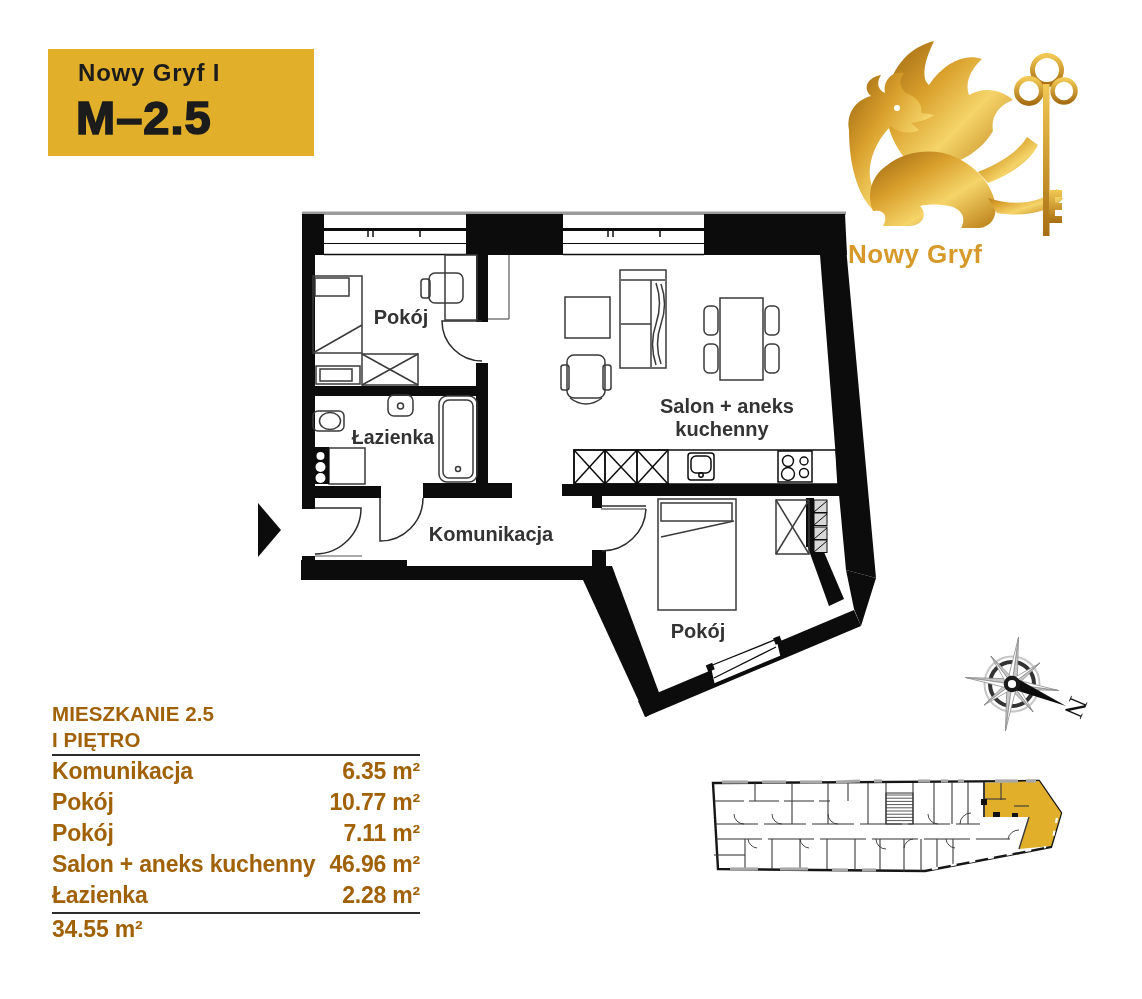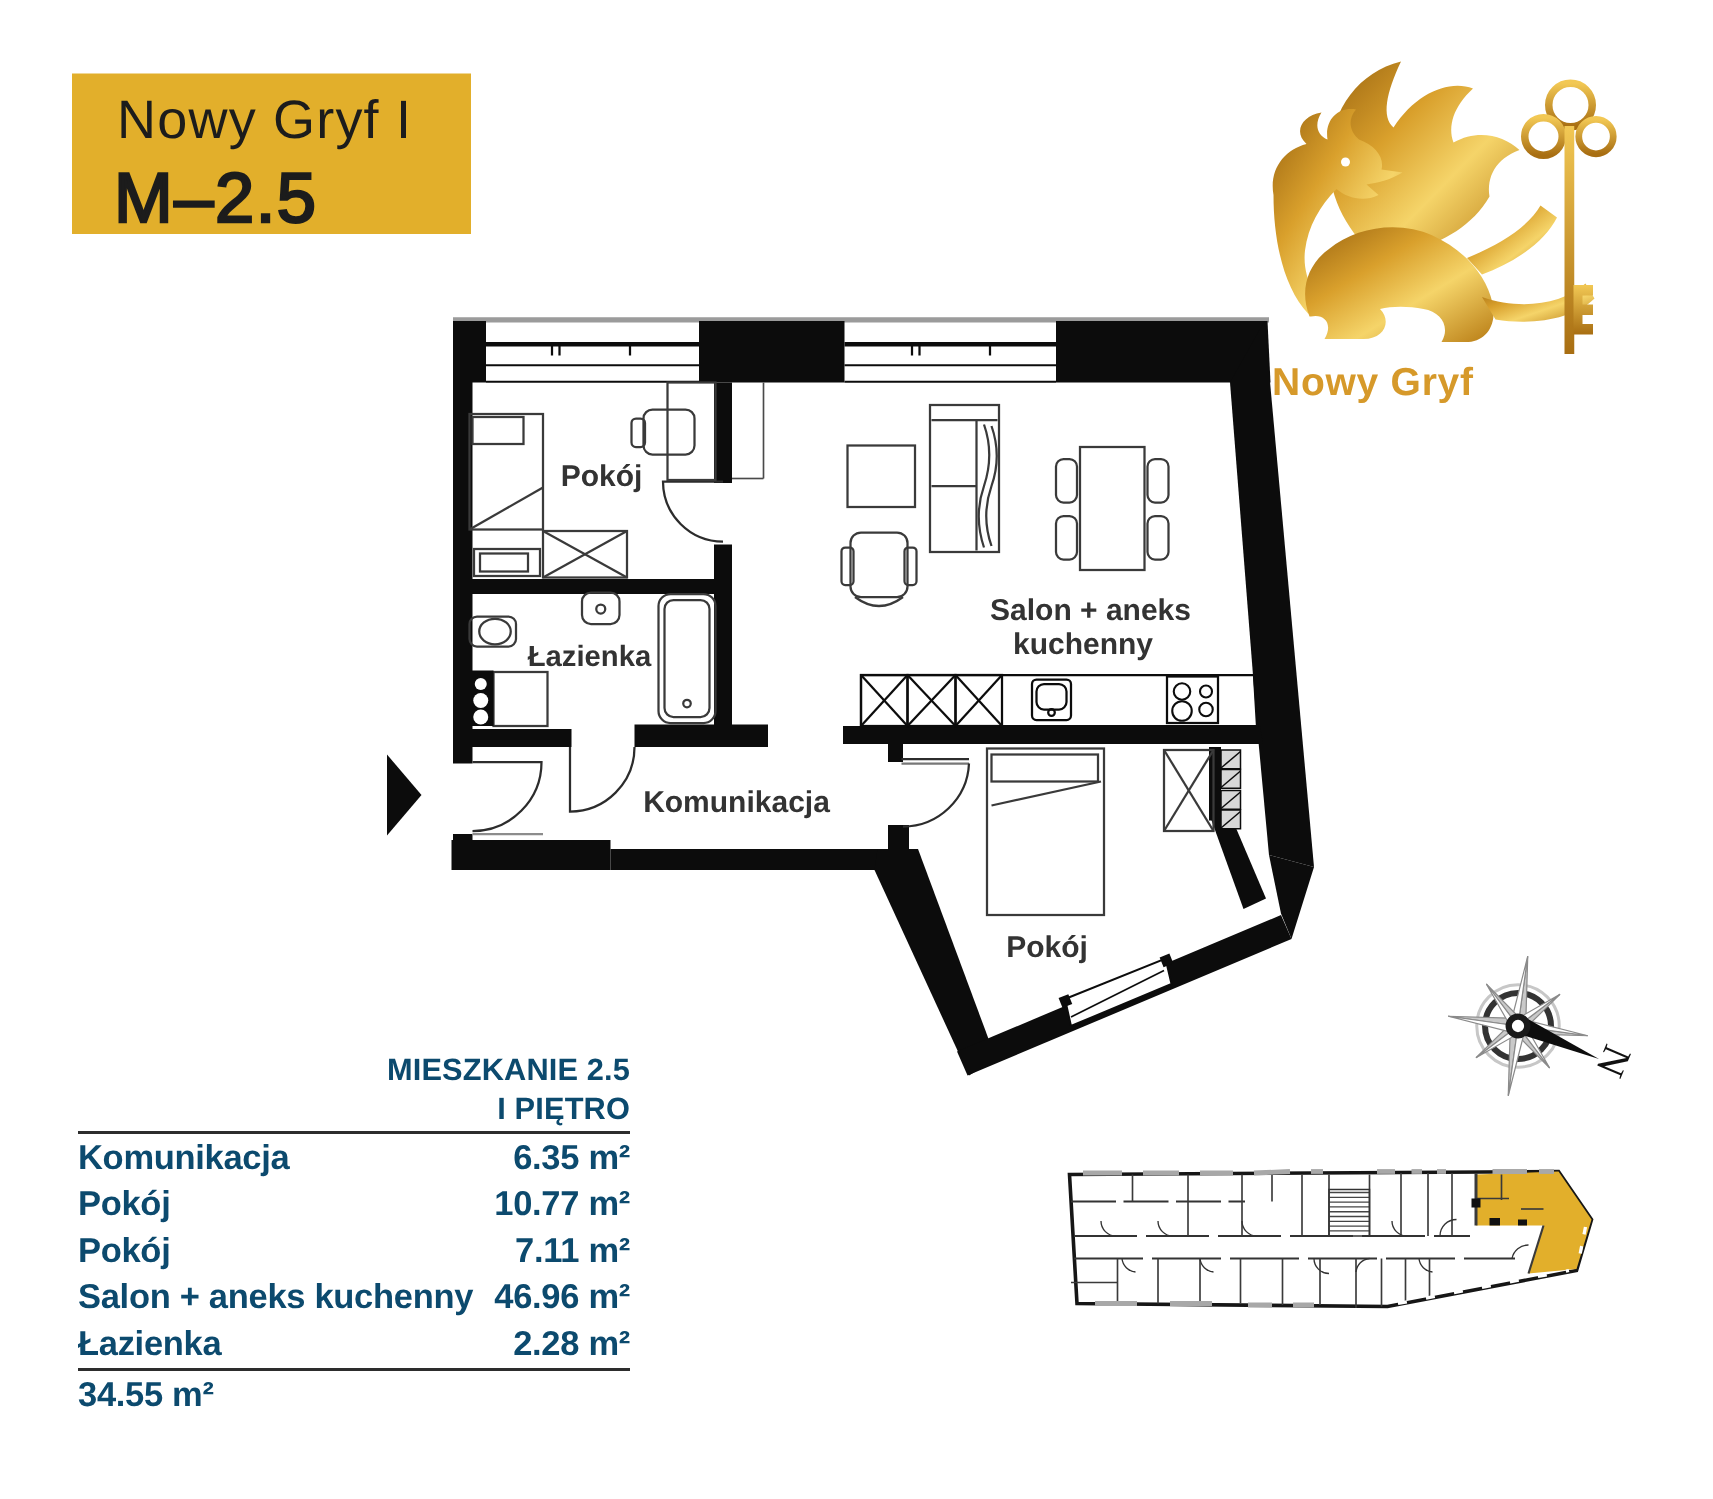--- a/index.html
+++ b/index.html
@@ -1,19 +1,19 @@
 <!DOCTYPE html>
 <html><head><meta charset="utf-8">
 <style>
   html,body{margin:0;padding:0;background:#fff;}
   body{width:1142px;height:999px;position:relative;overflow:hidden;font-family:"Liberation Sans",sans-serif;}
   .badge{position:absolute;left:48px;top:49px;width:266px;height:107px;background:#e2af2b;color:#1c1c1c;}
-  .badge .l1{margin:10px 0 0 30px;font-size:36px;font-weight:normal;letter-spacing:0.8px;}
-  .badge .l2{margin:3px 0 0 28px;font-size:47px;font-weight:normal;letter-spacing:1px;-webkit-text-stroke:1.7px #1c1c1c;}
-  .tbl{position:absolute;left:52px;top:701px;width:368px;color:#0c4a6e;text-align:right;}
+  .badge .l1{margin:10px 0 0 30px;font-size:24px;font-weight:bold;letter-spacing:0.8px;}
+  .badge .l2{margin:3px 0 0 28px;font-size:47px;font-weight:bold;letter-spacing:1px;-webkit-text-stroke:1.7px #1c1c1c;}
+  .tbl{position:absolute;left:52px;top:701px;width:368px;color:#a16207;}
   .tbl .t{font-size:20.5px;font-weight:bold;line-height:26px;letter-spacing:0.1px;}
   .tbl hr{border:none;border-top:2.5px solid #2d2d2d;margin:1px 0 0 0;}
   .row{display:flex;justify-content:space-between;align-items:center;height:31px;font-size:23px;font-weight:bold;white-space:nowrap;letter-spacing:-0.2px;}
   .trow{display:flex;justify-content:space-between;align-items:center;height:31px;font-size:23px;font-weight:bold;white-space:nowrap;letter-spacing:-0.2px;}
 </style></head>
 <body>
 <div class="badge">
     <div class="l1">Nowy Gryf I</div>
     <div class="l2">M–2.5</div>
   </div>

